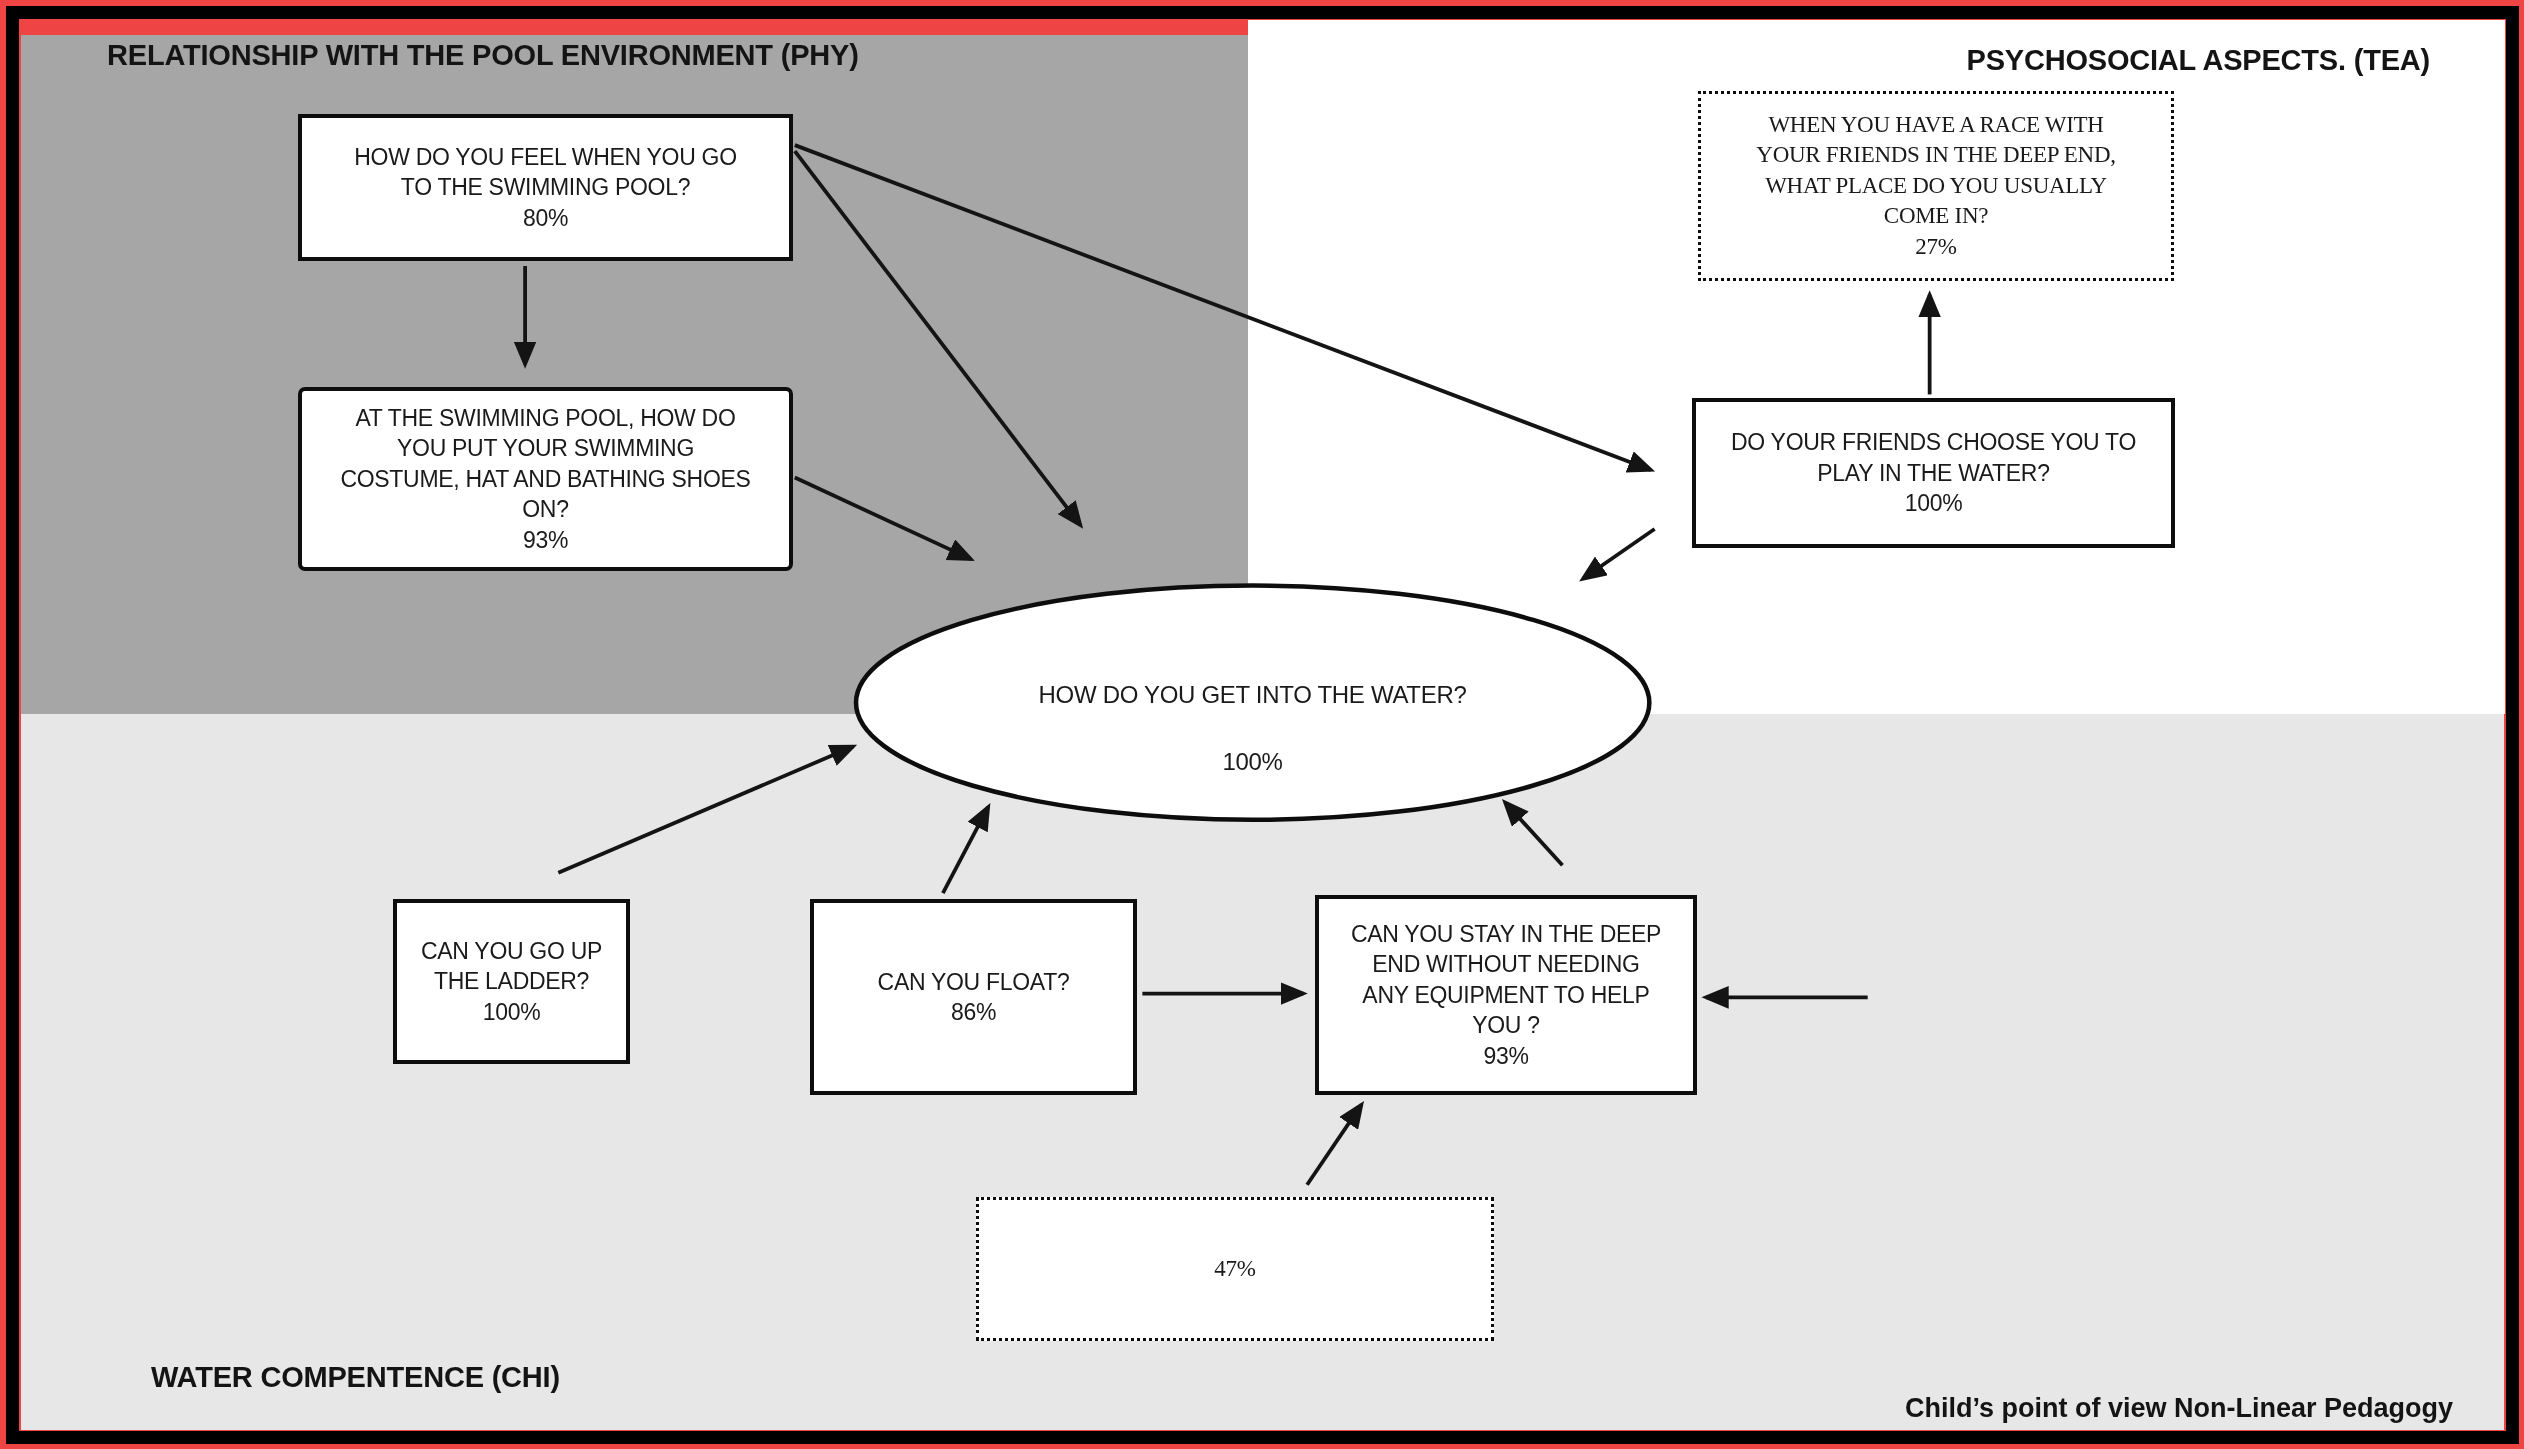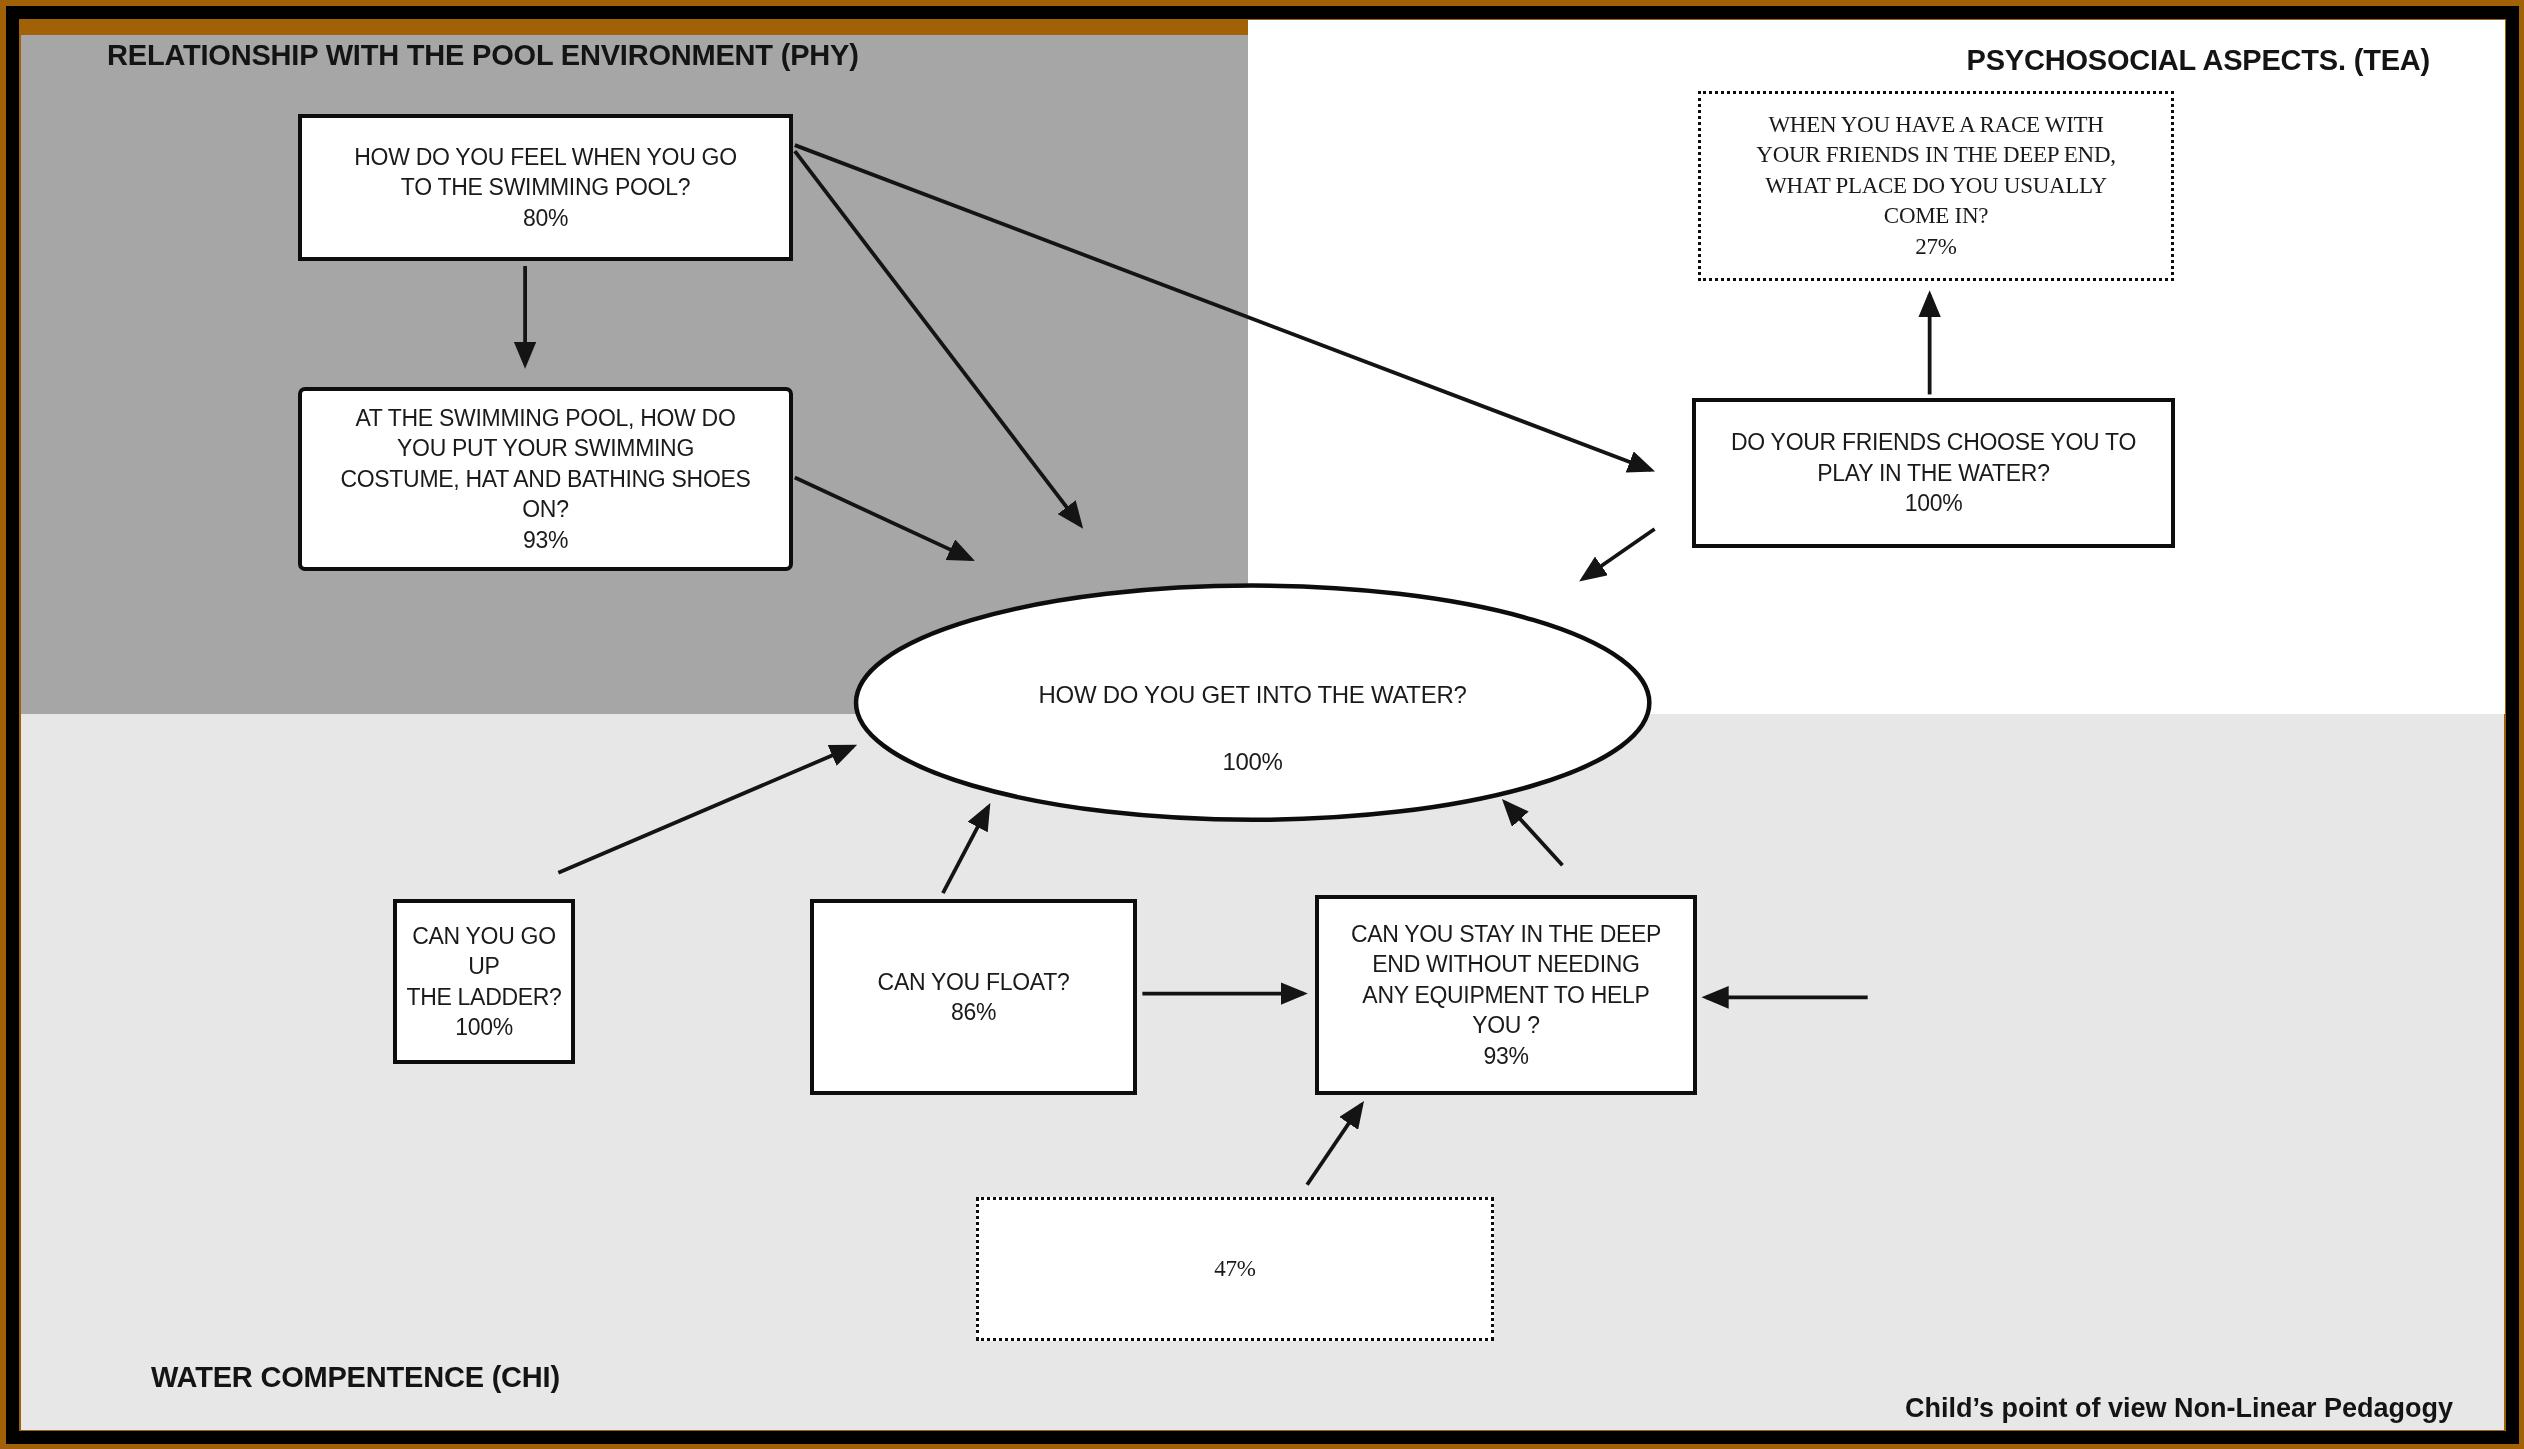--- a/index.html
+++ b/index.html
@@ -1,19 +1,19 @@
 <!DOCTYPE html>
 <html style="font-size:12px"><head>
 <meta charset="utf-8">
 <style>
   html, body { margin: 0; padding: 0; background: #fff; }
   #canvas {
     position: relative;
     width: 2525px; height: 1450px;
-    background: #a16207;
+    background: #ef4444;
     font-family: "Liberation Sans", sans-serif;
     overflow: hidden;
   }
   #frame {
     position: absolute; left: 6px; top: 6px; right: 6px; bottom: 6px;
     border: 13.6px solid #000;
     pointer-events: none;
     z-index: 5;
   }
   .region { position: absolute; z-index: 0; }
@@ -46,21 +46,21 @@
     white-space: pre-line;
     box-sizing: border-box;
     padding: 3px 6px;
   }
   .node.dotted { border: 3.8px dotted #0d0d0d; font-family: Liberation Serif, serif; }
 
   #node-feel    { left: 298px;  top: 114px;  width: 495px; height: 147px; }
   #node-costume { left: 298px;  top: 387px;  width: 495px; height: 184px; border-radius: 7px; }
   #node-race    { left: 1698px; top: 91px;  width: 476px; height: 190px; }
   #node-friends { left: 1692px; top: 398px;  width: 483px; height: 150px; }
-  #node-ladder  { left: 393px;  top: 899px; width: 182px; height: 165px; }
+  #node-ladder  { left: 393px;  top: 899px; width: 237px; height: 165px; }
   #node-float   { left: 810px; top: 899px; width: 327px; height: 196px; }
   #node-deep    { left: 1315px; top: 895px; width: 382px; height: 200px; }
   #node-corks   { left: 1870px; top: 899px; width: 321px; height: 185px; }
   #node-rope    { left: 976px; top: 1197px; width: 518px; height: 144px; }
 
   #node-water-text {
     position: absolute; z-index: 2;
     left: 935px; top: 644px; width: 635px;
     text-align: center; font-size: 24px; line-height: 1.4;
     color: #1a1a1a; letter-spacing: -0.3px; white-space: pre-line;

